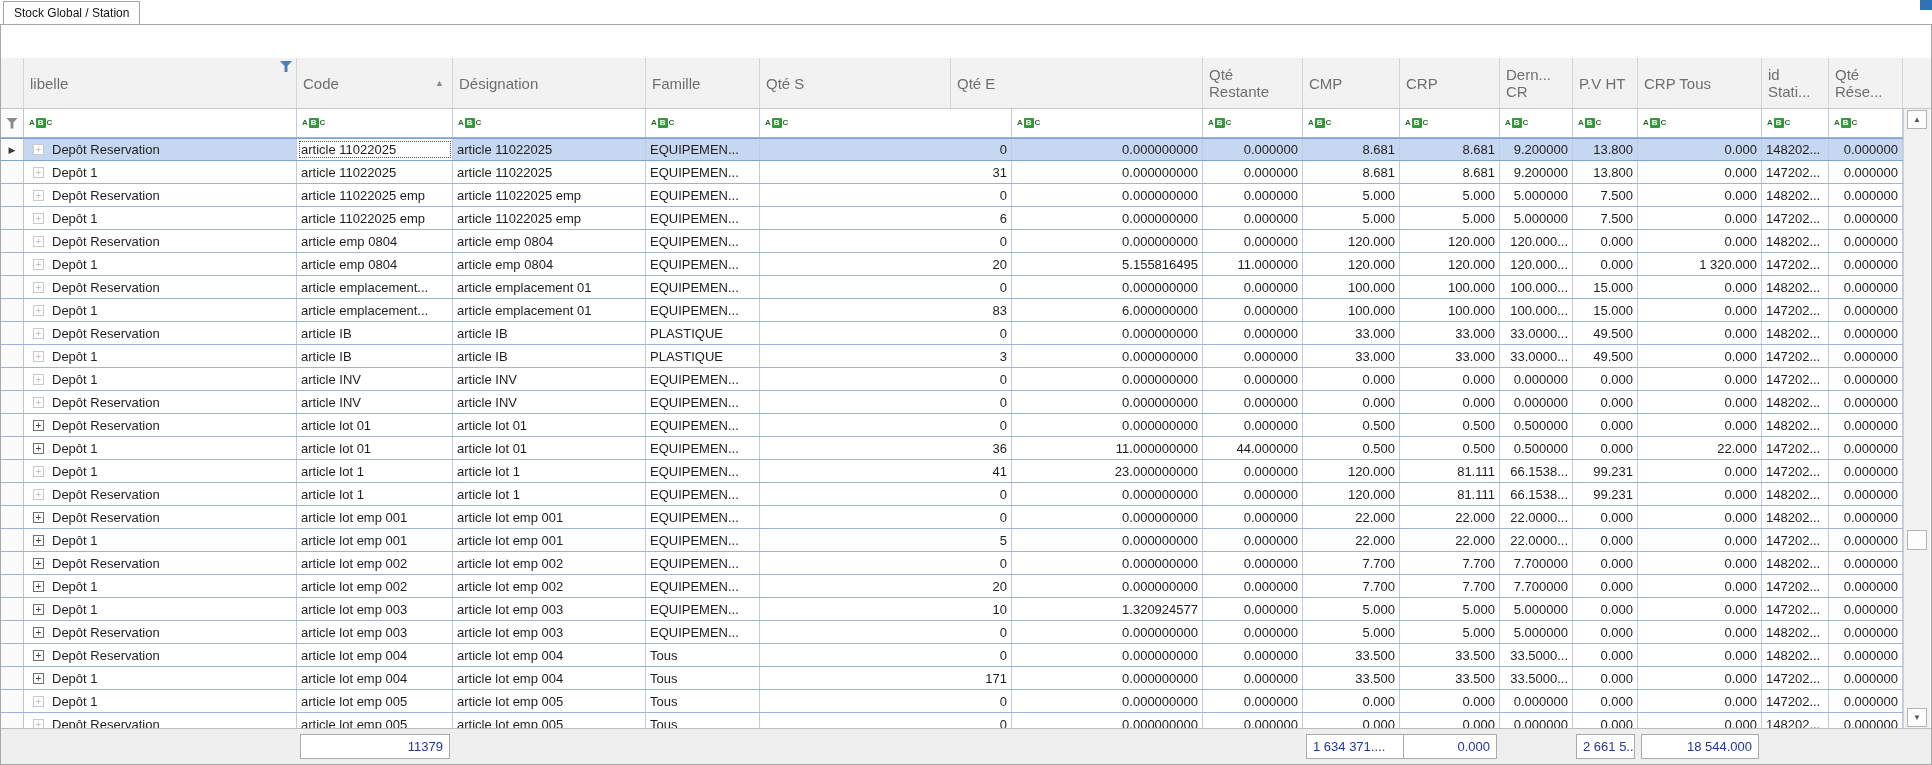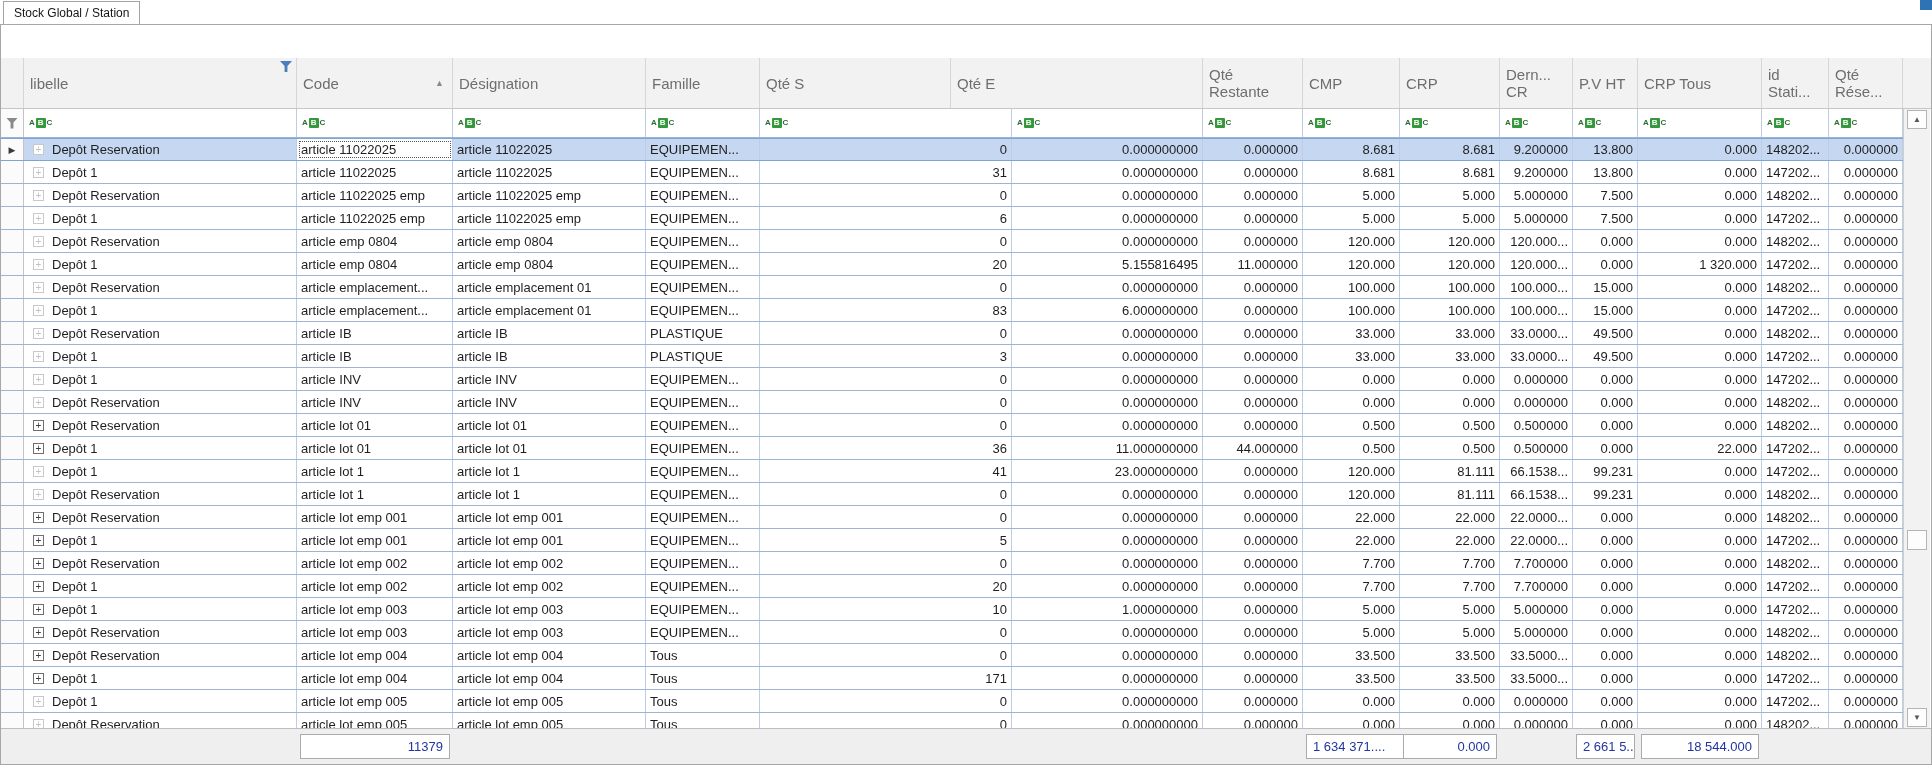--- a/index.html
+++ b/index.html
@@ -1185,21 +1185,21 @@
           <div class="cell a-left" style="width: 193px;">
             <span>article lot emp 003</span>
           </div>
           <div class="cell a-left" style="width: 114px;">
             <span>EQUIPEMEN...</span>
           </div>
           <div class="cell a-right" style="width: 252px;">
             <span>10</span>
           </div>
           <div class="cell a-right" style="width: 191px;">
-            <span>1.000000000</span>
+            <span>1.320924577</span>
           </div>
           <div class="cell a-right" style="width: 100px;">
             <span>0.000000</span>
           </div>
           <div class="cell a-right" style="width: 97px;">
             <span>5.000</span>
           </div>
           <div class="cell a-right" style="width: 100px;">
             <span>5.000</span>
           </div>

